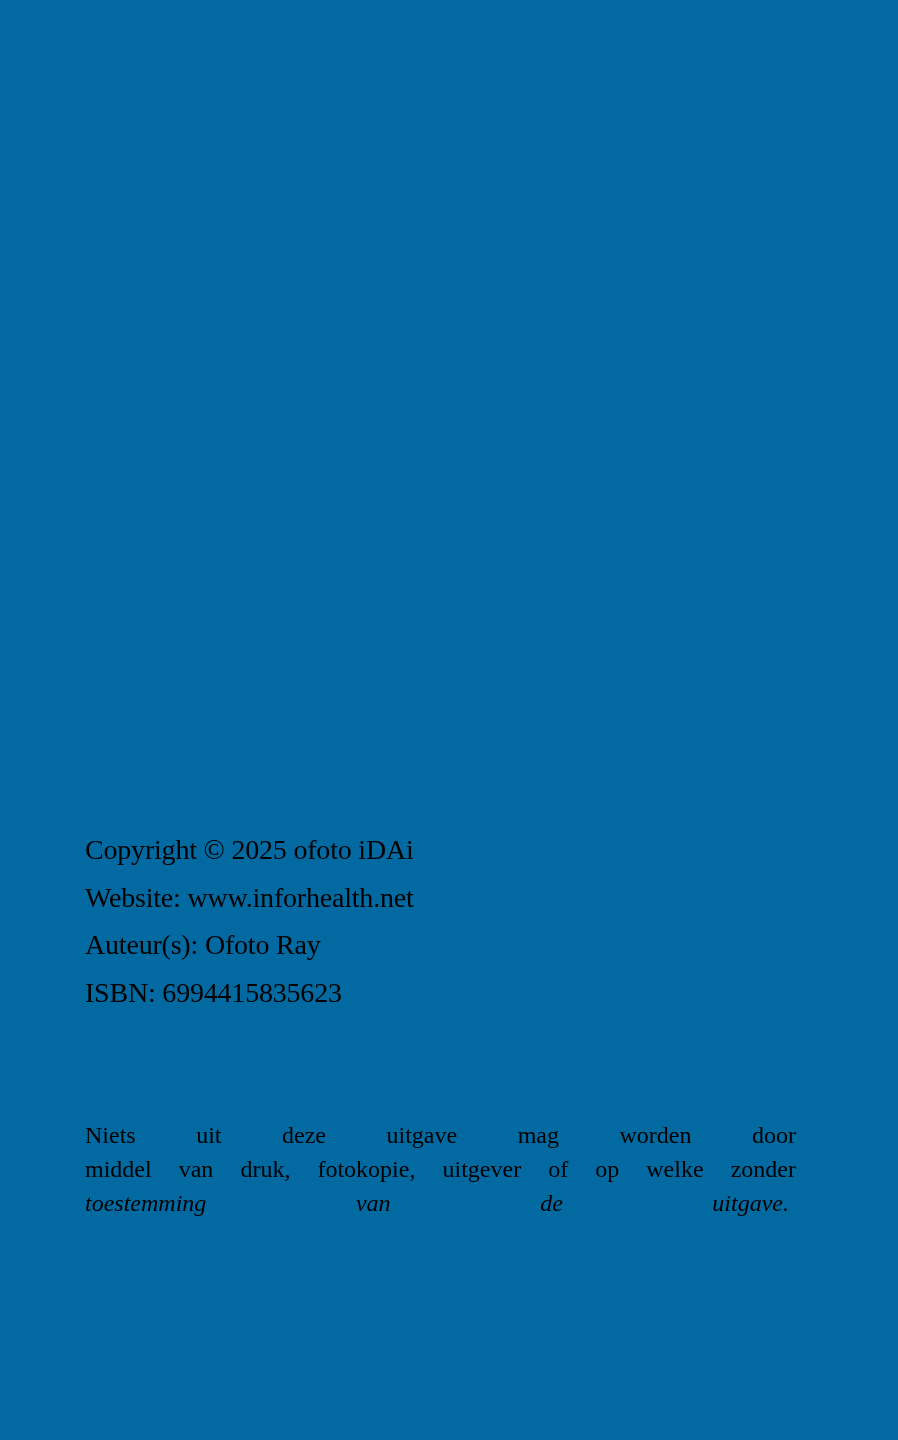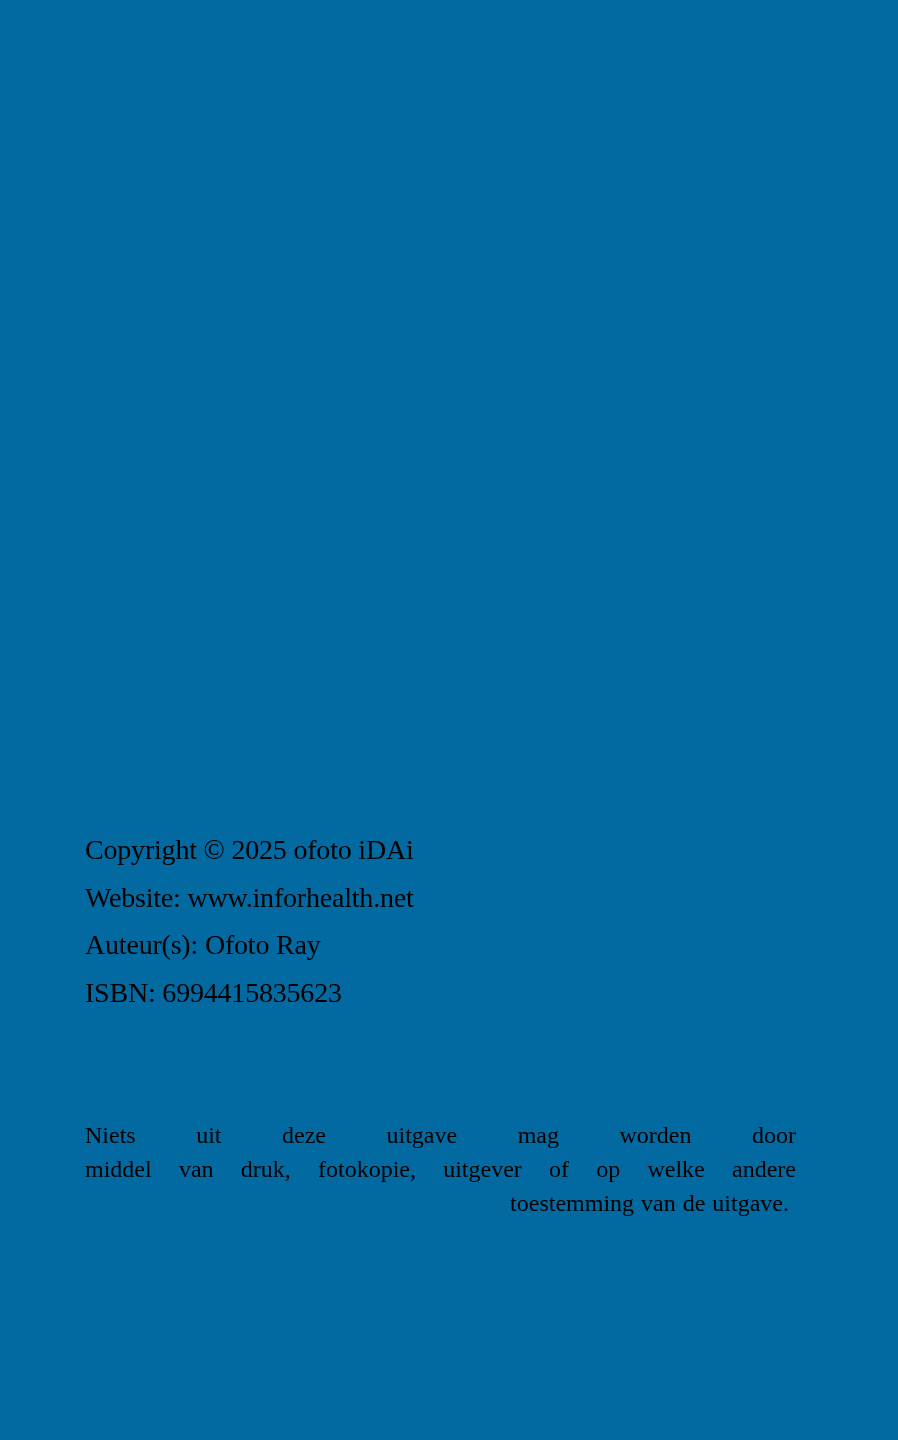--- a/index.html
+++ b/index.html
@@ -55,21 +55,22 @@
     .notice-line.last {
       text-align-last: left;
     }
     .justify-box {
       display: flex;
       justify-content: space-between;
       width: 711px;
       white-space: nowrap;
     }
     .justify-box.left {
-      justify-content: flex-end;
+      justify-content: space-between;
+      font-style: italic;
     }
     .justify-box.left span {
       margin-right: 7px;
     }
   </style>
 </head>
 <body>
 
 <div class="page">
 
@@ -95,21 +96,21 @@
     <div class="notice-line">
       <div class="justify-box">
           <span>middel</span>
           <span>van</span>
           <span>druk,</span>
           <span>fotokopie,</span>
           <span>uitgever</span>
           <span>of</span>
           <span>op</span>
           <span>welke</span>
-          <span>andere</span>
+          <span>zonder</span>
         </div>
     </div>
     <div class="notice-line last">
       <div class="justify-box left">
           <span>toestemming</span>
           <span>van</span>
           <span>de</span>
           <span>uitgave.</span>
         </div>
     </div>

